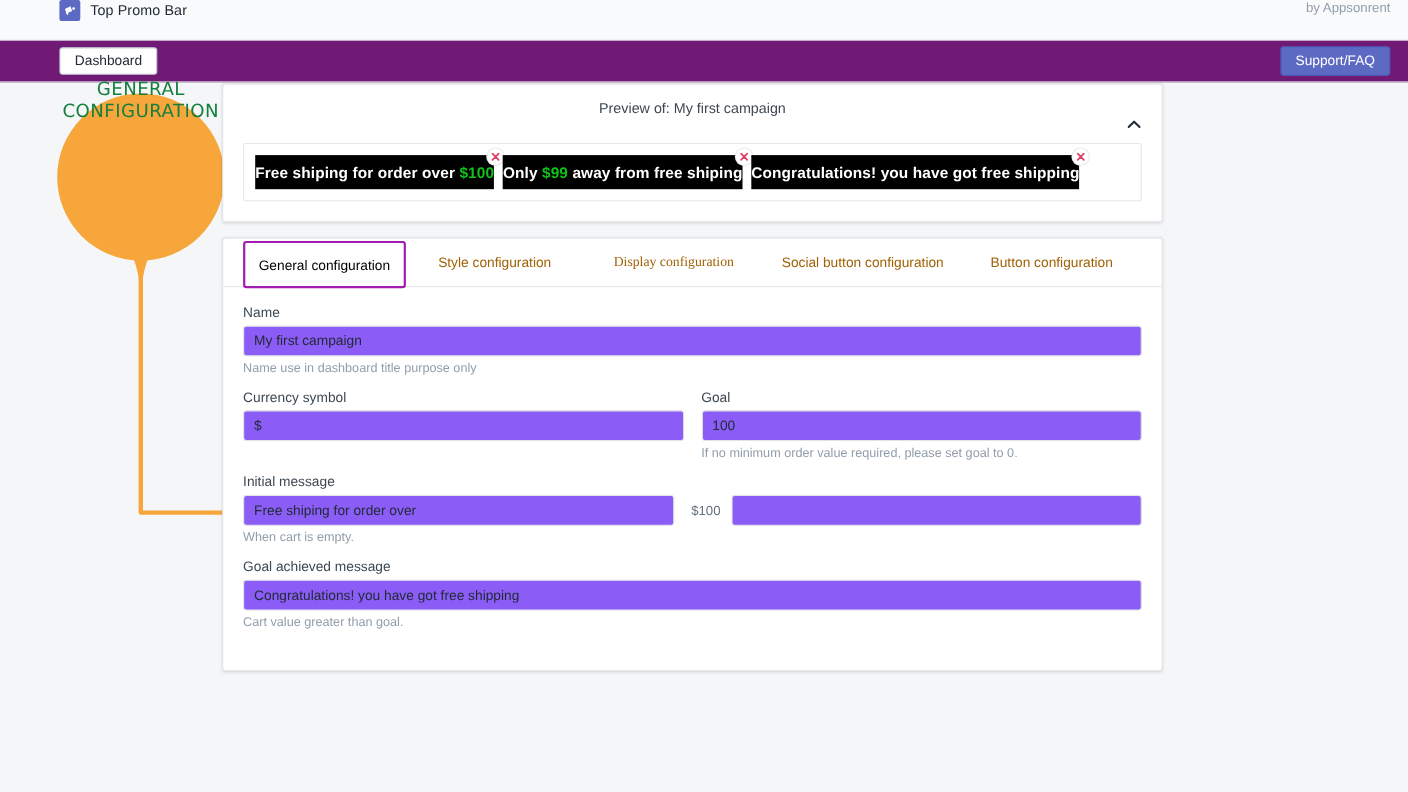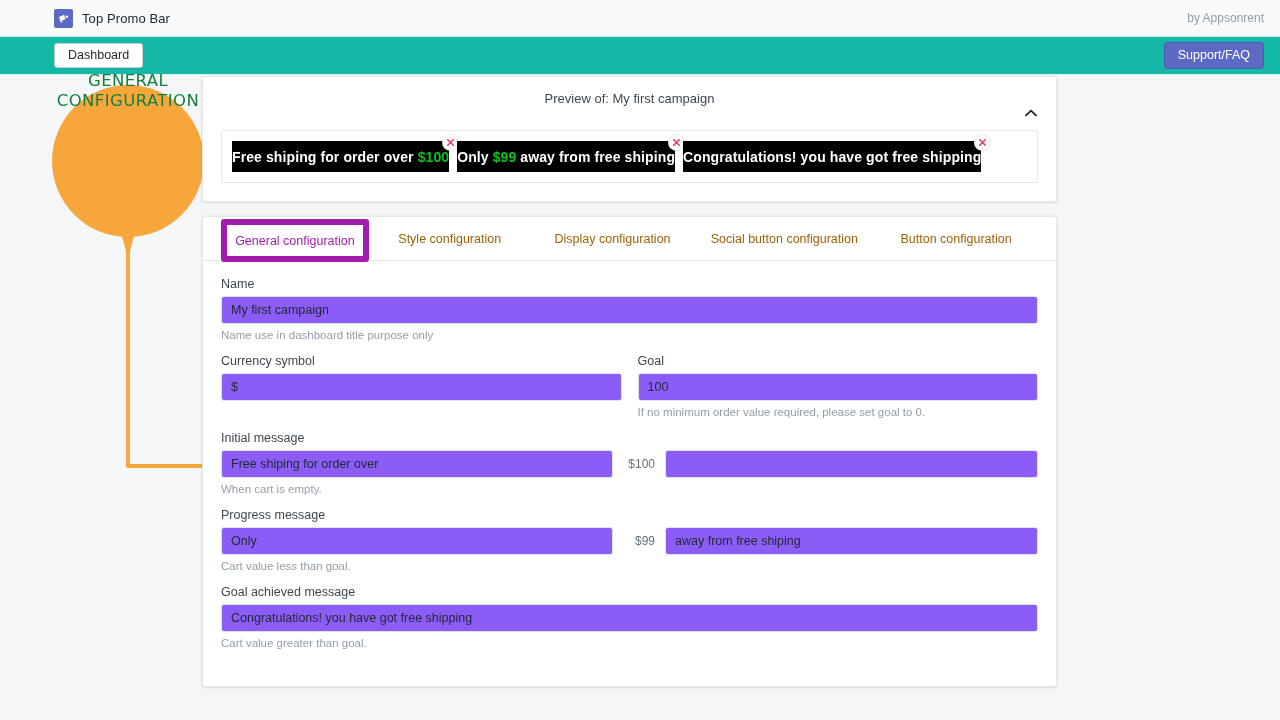--- a/index.html
+++ b/index.html
@@ -17,21 +17,21 @@
     font-size: 13px;
     position: relative;
   }
 
   
   .topbar {
     height: 37px;
     background: #f9fafb;
     border-bottom: 1px solid #e1e3e5;
     display: flex;
-    align-items: center;
+    align-items: flex-start;
     padding: 0 16px 0 54px;
   }
   .brand {
     display: flex;
     align-items: center;
     gap: 9px;
   }
   .brand-logo {
     width: 19px; height: 19px;
     background: #5c6ac4;
@@ -46,21 +46,21 @@
   }
   .topbar-right {
     margin-left: auto;
     font-size: 12px;
     color: #919eab;
   }
 
   
   .navbar {
     height: 38px;
-    background: #14b8a6;
+    background: #701a75;
     border-bottom: 1px solid #e8eaec;
     display: flex;
     align-items: center;
     padding: 0 16px 0 54px;
   }
   .btn-dashboard {
     font-family: "Liberation Sans", sans-serif;
     font-size: 12.5px;
     color: #212b36;
     background: #ffffff;
@@ -169,28 +169,28 @@
     align-items: center;
     justify-content: center;
     font-size: 12.5px;
     color: #a16207;
     cursor: pointer;
     white-space: nowrap;
     padding: 0 6px;
   }
   .tab-0 { width: 148px; }
   .tab-1 { width: 162px; }
-  .tab-2 { width: 164px; }
+  .tab-2 { width: 164px; font-family: Liberation Serif, serif; }
   .tab-3 { width: 164px; }
   .tab-4 { width: 180px; }
   .tab.active {
-    border: 6px solid #a21caf;
+    border: 2px solid #a21caf;
     border-radius: 3px;
     background: #ffffff;
-    color: #a21caf;
+    color: #000000;
     margin: 2px 0 -2px 0;
     position: relative;
     z-index: 3;
   }
 
   .form {
     padding: 16px 18px 24px 18px;
   }
   .field-label {
     font-size: 12.5px;
@@ -375,33 +375,20 @@
             <input class="input" type="text" value="Free shiping for order over" style="">
           </div>
           <div class="msg-amt">$100</div>
           <div class="msg-right">
             <input class="input" type="text" value="" style="">
           </div>
         </div>
         <div class="hint">When cart is empty.</div>
       </div>
 
-      <div class="grp">
-        <div class="field-label">Progress message</div>
-        <div class="msg-row">
-          <div class="msg-left">
-            <input class="input" type="text" value="Only" style="">
-          </div>
-          <div class="msg-amt">$99</div>
-          <div class="msg-right">
-            <input class="input" type="text" value="away from free shiping" style="">
-          </div>
-        </div>
-        <div class="hint">Cart value less than goal.</div>
-      </div>
 
       <div class="grp">
         <div class="field-label">Goal achieved message</div>
         <input class="input" type="text" value="Congratulations! you have got free shipping" style="">
         <div class="hint">Cart value greater than goal.</div>
       </div>
 
     </div>
   </div>
 

